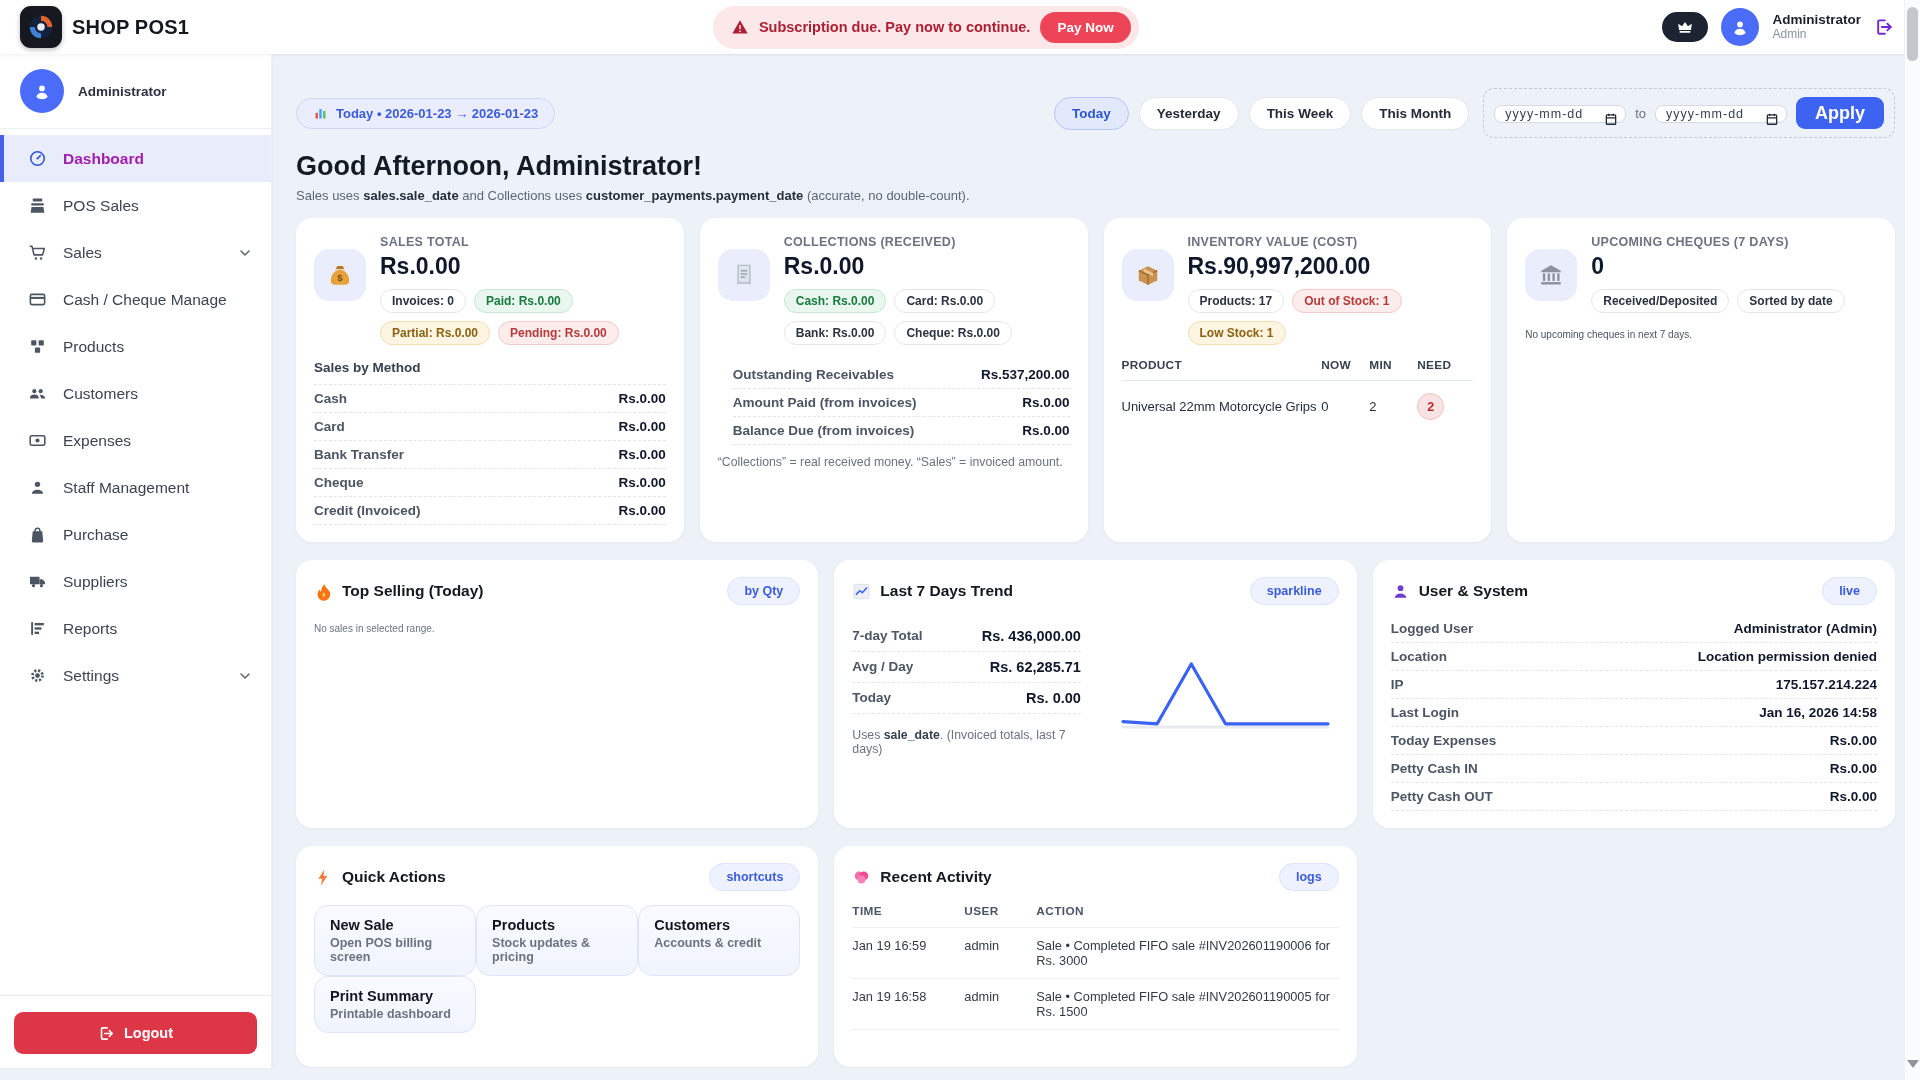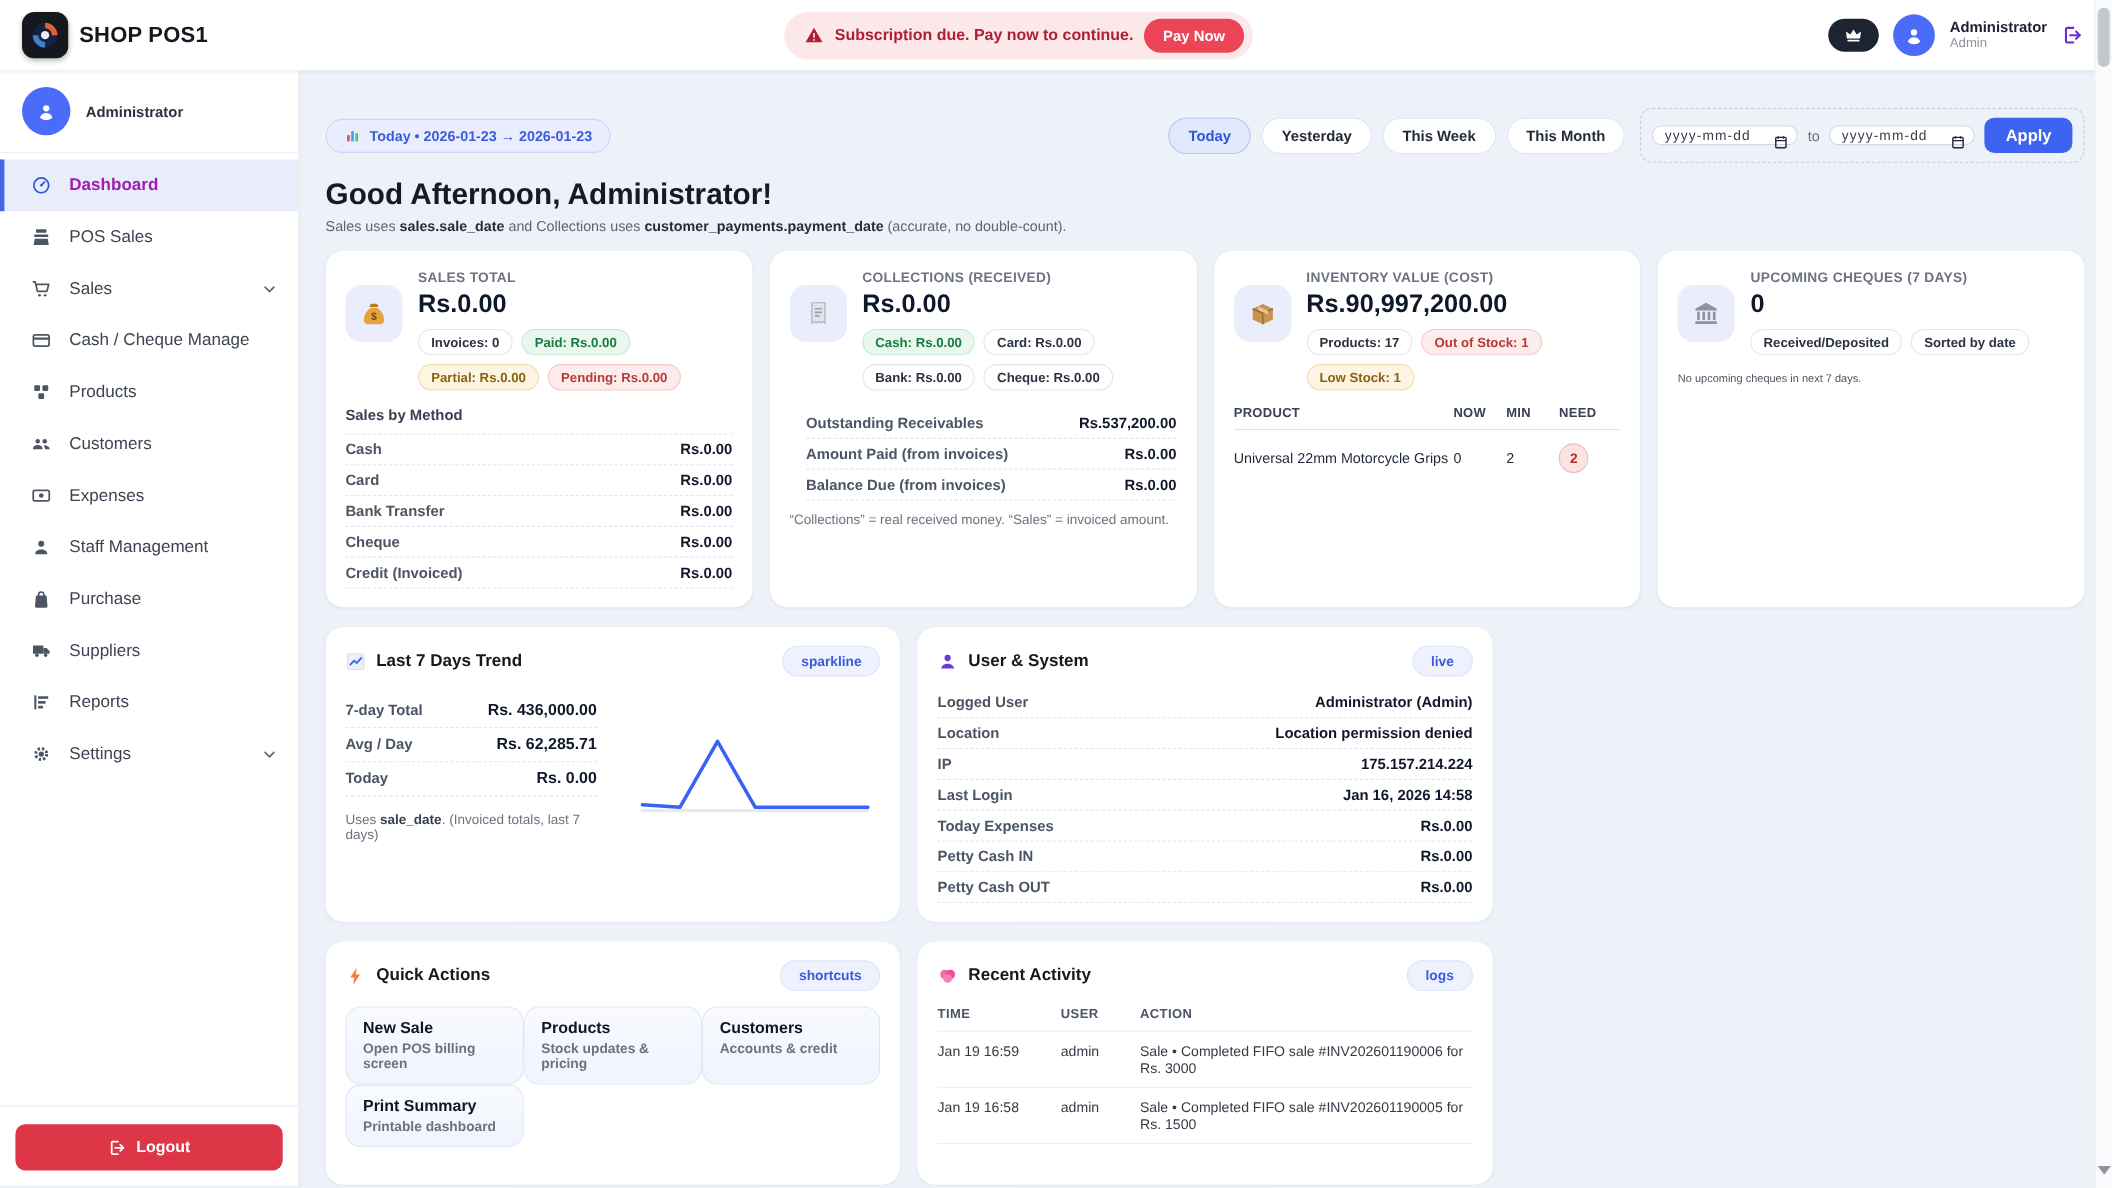--- a/index.html
+++ b/index.html
@@ -1,19 +1,19 @@
 <!DOCTYPE html>
 <html><head>
 <meta charset="utf-8">
 <style>
   * { margin:0; padding:0; box-sizing:border-box; }
   html,body { width:1920px; height:1080px; overflow:hidden; font-family:"Liberation Sans", sans-serif; background:#edf1f8; }
 
   
-  .topbar { height:64px; background:#ffffff; display:flex; align-items:center; padding:0 26px 0 20px; box-shadow:0 1px 3px rgba(20,30,60,.07); position:relative; z-index:5; }
+  .topbar { height:54px; background:#ffffff; display:flex; align-items:center; padding:0 26px 0 20px; box-shadow:0 1px 3px rgba(20,30,60,.07); position:relative; z-index:5; }
   .brand { display:flex; align-items:center; gap:10px; }
   .brand-logo { width:42px; height:42px; border-radius:11px; background:#15181f; display:flex; align-items:center; justify-content:center; box-shadow:0 2px 5px rgba(0,0,0,.25); }
   .brand-logo svg { width:30px; height:30px; }
   .brand-name { font-size:20px; font-weight:800; color:#14181f; letter-spacing:.2px; }
   .topbar-spacer { flex:1; }
   .alert-pill { display:flex; align-items:center; gap:10px; background:#fce7e9; border-radius:24px; padding:6px 8px 6px 18px; }
   .alert-pill .warn-ic { width:18px; height:18px; }
   .alert-text { color:#ad1f32; font-weight:800; font-size:14.5px; }
   .paynow-btn { background:#ee4458; color:#fff; font-weight:800; font-size:13.5px; border:none; border-radius:17px; padding:8px 17px; cursor:pointer; }
   .top-right { display:flex; align-items:center; gap:13px; }
@@ -51,21 +51,21 @@
   .range-chip svg { width:15px; height:15px; }
   .filters { margin-left:auto; display:flex; align-items:center; gap:10px; }
   .fpill { height:33px; padding:0 17px; border-radius:17px; background:#fff; border:1px solid #e2e5ec; font-size:13.5px; font-weight:700; color:#242b38; cursor:pointer; }
   .fpill.active { background:#e3e9fd; border-color:#b7c5f8; color:#2f55d4; }
   .custom-range { display:flex; align-items:center; gap:9px; border:1.6px dashed #c3c9d6; border-radius:11px; padding:8px 10px; margin-left:4px; }
   .date-wrap { position:relative; }
   .date-input { width:132px; height:18px; border:1px solid #d5d9e2; border-radius:8px; background:#fff; font-family:"Liberation Sans",sans-serif; font-size:12.5px; letter-spacing:1px; color:#1f2937; padding:0 28px 0 10px; }
   .date-input::placeholder { color:#374151; }
   .date-wrap svg { position:absolute; right:8px; top:8px; width:14px; height:14px; pointer-events:none; }
   .to-lbl { font-size:13px; color:#6b7280; }
-  .apply-btn { height:32px; padding:0 19px; border:none; border-radius:9px; background:#3e63f0; color:#fff; font-size:15px; font-weight:700; cursor:pointer; }
+  .apply-btn { height:32px; padding:0 19px; border:none; border-radius:9px; background:#3e63f0; color:#fff; font-size:18px; font-weight:700; cursor:pointer; }
 
   .greeting { margin-top:13px; font-size:27px; font-weight:800; color:#141a26; }
   .subtitle { margin-top:6px; font-size:13px; color:#5d6575; }
   .subtitle b { color:#262d3b; }
 
   
   .grid4 { margin-top:15px; display:grid; grid-template-columns:repeat(4,1fr); gap:16px; }
   .grid3 { margin-top:18px; display:grid; grid-template-columns:repeat(3,1fr); gap:16px; }
   .card { background:#fff; border-radius:16px; padding:17px 18px; box-shadow:0 1px 3px rgba(25,35,65,.05); }
   .stat-head { display:flex; gap:14px; }
@@ -472,20 +472,31 @@
               <span class="badge">Sorted by date</span>
             </div>
           </div>
         </div>
         <div class="empty-txt">No upcoming cheques in next 7 days.</div>
       </section>
     </div>
 
     <div class="grid3">
 
+      <section class="card">
+        <div class="panel-head">
+          <svg viewBox="0 0 24 24">
+              <path d="M13 2.5c.6 3.2 3.1 4.6 4.6 6.9a8 8 0 1 1-13.1 6.2c0-2.5 1.2-4.6 2.9-6.1-.1 1.3.4 2.3 1.4 2.8C9 9 10.8 5.4 13 2.5z" fill="#f97316"></path>
+              <path d="M12.6 13c2.1 1.8 2.1 4.6-.2 6.4-2.3-1.8-2.3-4.6.2-6.4z" fill="#fcd34d"></path>
+            </svg>
+          <span class="panel-title">Top Selling (Today)</span>
+          <span class="mini-badge">by Qty</span>
+        </div>
+        <div class="empty-txt" style="margin-top:18px;color:#6b7280;">No sales in selected range.</div>
+      </section>
 
       <section class="card">
         <div class="panel-head">
           <svg viewBox="0 0 24 24">
               <rect x="2.5" y="3" width="19" height="18" rx="2" fill="#eef0f6" stroke="#d6d9e4"></rect>
               <polyline points="5,16 10,11 13,13.5 19,7" fill="none" stroke="#3b63f3" stroke-width="2"></polyline>
             </svg>
           <span class="panel-title">Last 7 Days Trend</span>
           <span class="mini-badge">sparkline</span>
         </div>

